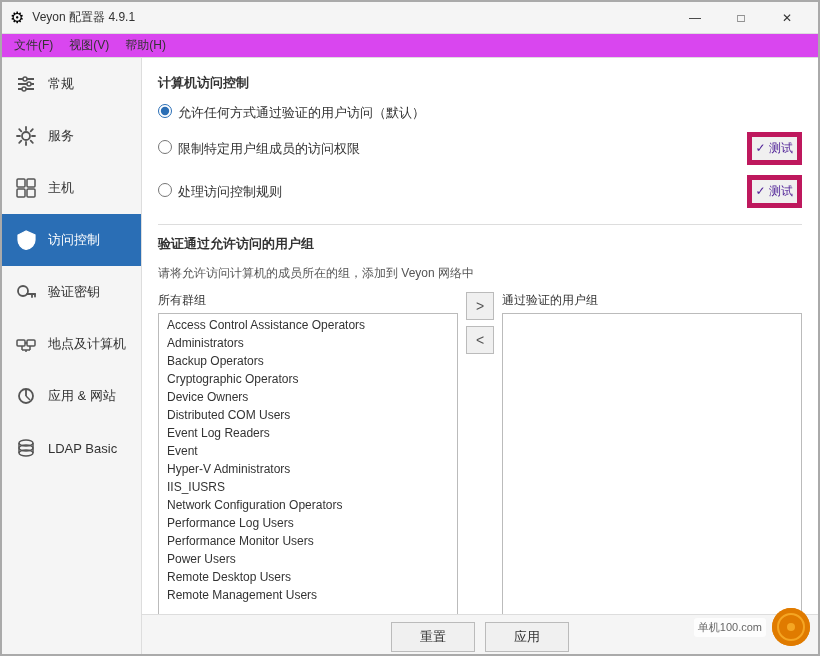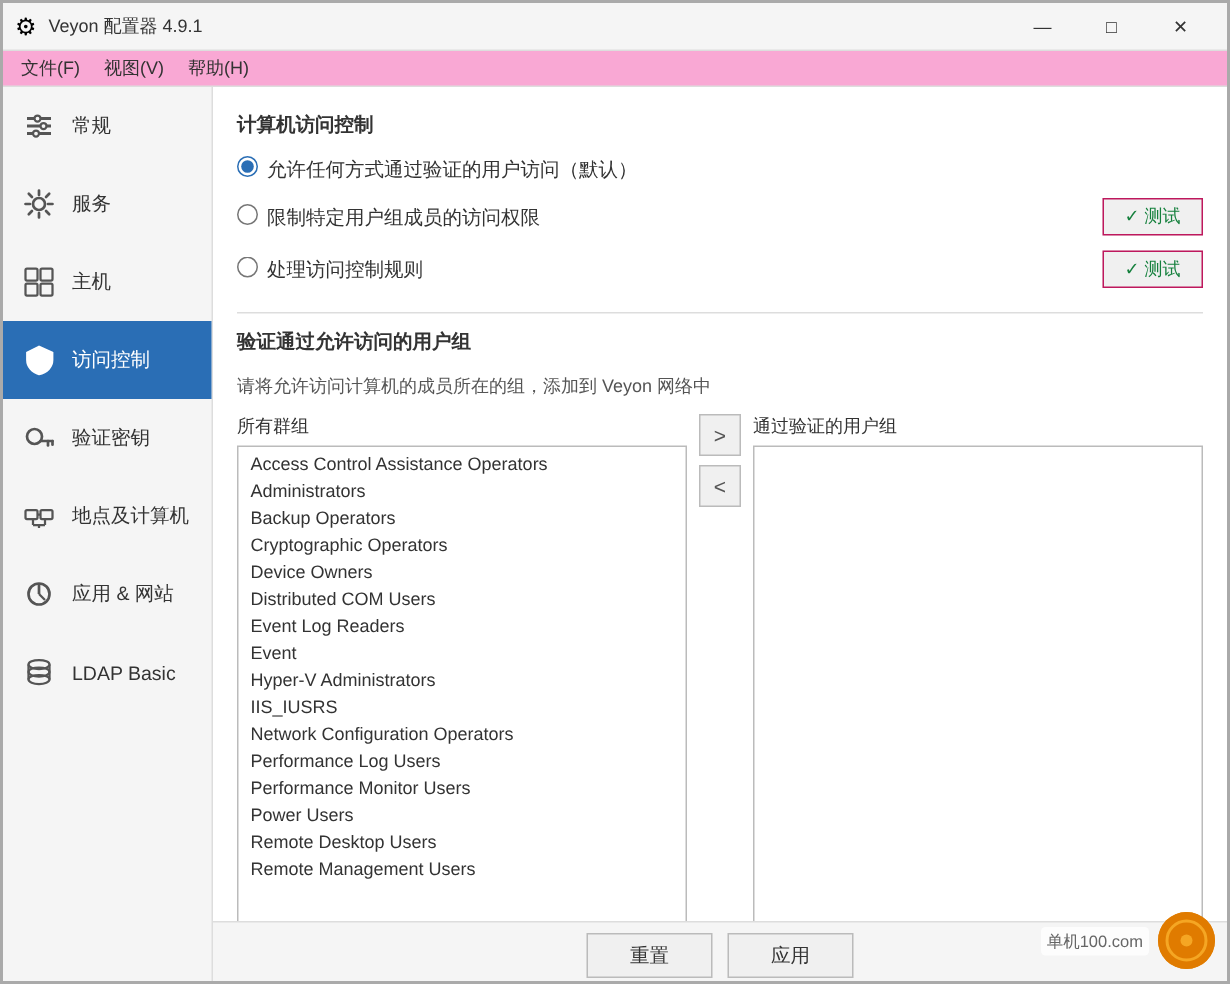--- a/index.html
+++ b/index.html
@@ -45,21 +45,21 @@
       cursor: pointer;
       display: flex;
       align-items: center;
       justify-content: center;
       font-size: 12px;
       color: #333;
     }
 
     
     .menu-bar {
-      background: #f9a8d4;
+      background: #d946ef;
       height: 24px;
       display: flex;
       align-items: center;
       padding: 0 4px;
       border-bottom: 1px solid #ddd;
     }
     .menu-item {
       padding: 2px 8px;
       font-size: 12px;
       color: #333;
@@ -146,25 +146,25 @@
     }
 
     .radio-input {
       width: 14px;
       height: 14px;
       accent-color: #2a6eb5;
     }
 
     .test-btn {
       background: #f0f0f0;
-      border: 1px solid #be185d;
-      padding: 3px 14px;
-      font-size: 12px;
-      cursor: pointer;
-      color: #15803d;
+      border: 5px solid #be185d;
+      padding: 3px 4px;
+      font-size: 12px;
+      cursor: pointer;
+      color: #4c1d95;
       display: flex;
       align-items: center;
       gap: 4px;
     }
 
     .section-separator {
       border: none;
       border-top: 1px solid #ddd;
       margin: 10px 0;
     }

